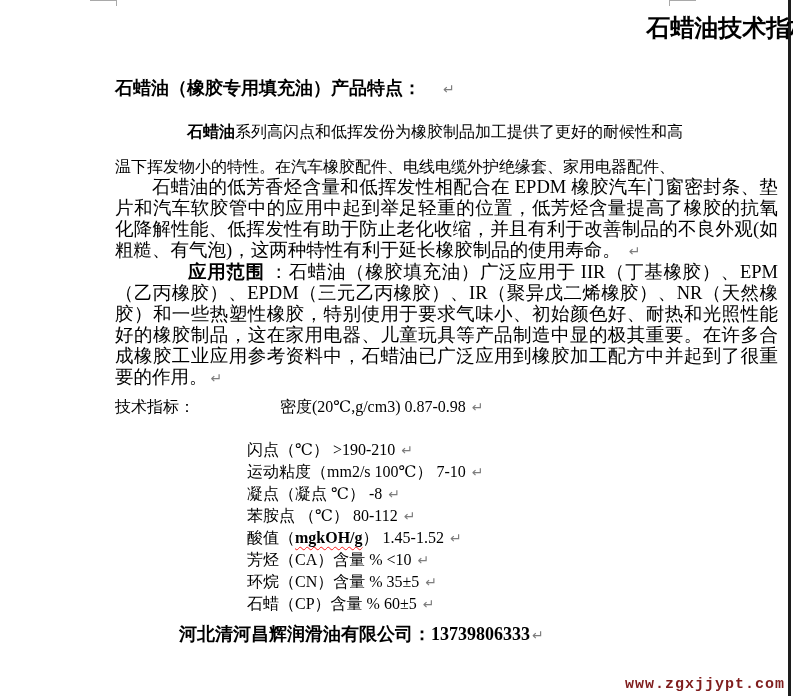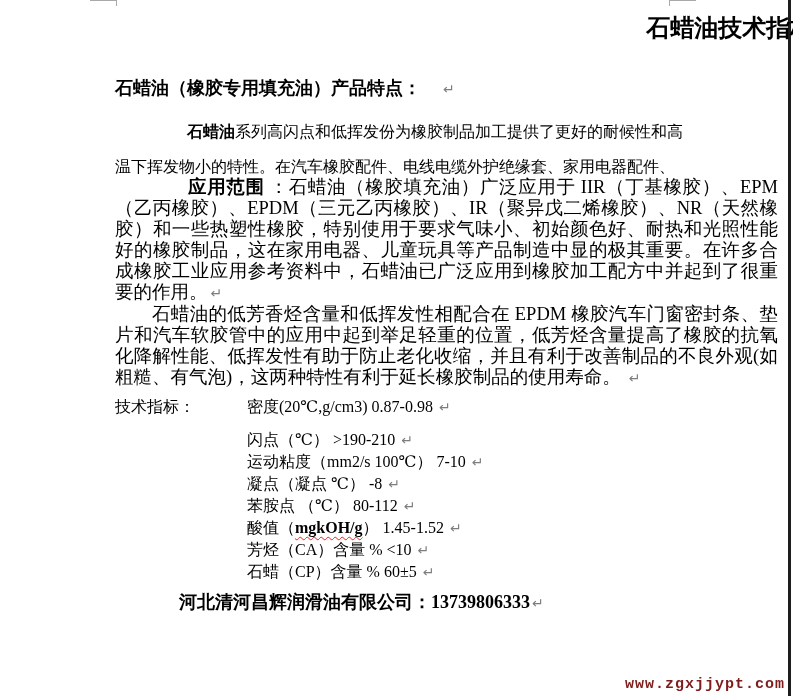--- a/index.html
+++ b/index.html
@@ -40,21 +40,21 @@
     font-size:18.5px;line-height:21px;text-align:justify;
   }
   .indent2{text-indent:37px;}
   .mk-p2{margin-left:12px;}
   .mk-p3{margin-left:8px;}
   .mk-p4{margin-left:3px;}
 
   .specs{margin-top:7px;display:flex;font-size:16px;line-height:21px;}
   .specs .label{width:132px;flex:0 0 132px;font-weight:normal;}
   .spec-row{white-space:nowrap;}
-  .spec-row.first{margin-bottom:11px;}
+  .spec-row.first{margin-bottom:21px;text-align:right;}
   .spec-row .pilcrow{margin-left:6px;}
   .misspelled{
     text-decoration:underline wavy #ff1a1a;
     text-decoration-thickness:1px;text-underline-offset:3px;
     text-decoration-skip-ink:none;
     font-weight:bold;
   }
 
   .footer{margin-top:7px;margin-left:64px;font-size:18px;font-weight:bold;line-height:24px;white-space:nowrap;}
   .footer .pilcrow{margin-left:2px;}
@@ -85,25 +85,25 @@
 
   <div class="p1">
     <div class="l1">
       <span class="b">石蜡油</span><span>系列高闪点和低挥发份为橡胶制品加工提供了更好的耐候性和高</span>
     </div>
     <div class="l2">温下挥发物小的特性。在汽车橡胶配件、电线电缆外护绝缘套、家用电器配件、</div>
   </div>
 
 
   <div class="para-large indent2">
-    <span class="b lead-gap">应用范围</span><span>：石蜡油（橡胶填充油）广泛应用于 IIR（丁基橡胶）、EPM（乙丙橡胶）、EPDM（三元乙丙橡胶）、IR（聚异戊二烯橡胶）、NR（天然橡胶）和一些热塑性橡胶，特别使用于要求气味小、初始颜色好、耐热和光照性能好的橡胶制品，这在家用电器、儿童玩具等产品制造中显的极其重要。在许多合成橡胶工业应用参考资料中，石蜡油已广泛应用到橡胶加工配方中并起到了很重要的作用。</span><span class="pilcrow mk-p4">↵</span>
+    <span>石蜡油的低芳香烃含量和低挥发性相配合在 EPDM 橡胶汽车门窗密封条、垫片和汽车软胶管中的应用中起到举足轻重的位置，低芳烃含量提高了橡胶的抗氧化降解性能、低挥发性有助于防止老化收缩，并且有利于改善制品的不良外观(如粗糙、有气泡)，这两种特性有利于延长橡胶制品的使用寿命。</span><span class="pilcrow mk-p3">↵</span>
   </div>
 
   <div class="para-large indent2">
-    <span>石蜡油的低芳香烃含量和低挥发性相配合在 EPDM 橡胶汽车门窗密封条、垫片和汽车软胶管中的应用中起到举足轻重的位置，低芳烃含量提高了橡胶的抗氧化降解性能、低挥发性有助于防止老化收缩，并且有利于改善制品的不良外观(如粗糙、有气泡)，这两种特性有利于延长橡胶制品的使用寿命。</span><span class="pilcrow mk-p3">↵</span>
+    <span class="b lead-gap">应用范围</span><span>：石蜡油（橡胶填充油）广泛应用于 IIR（丁基橡胶）、EPM（乙丙橡胶）、EPDM（三元乙丙橡胶）、IR（聚异戊二烯橡胶）、NR（天然橡胶）和一些热塑性橡胶，特别使用于要求气味小、初始颜色好、耐热和光照性能好的橡胶制品，这在家用电器、儿童玩具等产品制造中显的极其重要。在许多合成橡胶工业应用参考资料中，石蜡油已广泛应用到橡胶加工配方中并起到了很重要的作用。</span><span class="pilcrow mk-p4">↵</span>
   </div>
 
   <div class="specs">
     <div class="label">技术指标：</div>
     <div class="rows">
       <div class="spec-row first">
         <span>密度(20℃,g/cm3) 0.87-0.98</span><span class="pilcrow">↵</span>
       </div>
       <div class="spec-row">
         <span>闪点（℃） &gt;190-210</span><span class="pilcrow">↵</span>
@@ -117,20 +117,23 @@
       <div class="spec-row">
         <span>苯胺点 （℃） 80-112</span><span class="pilcrow">↵</span>
       </div>
       <div class="spec-row">
         <span>酸值（</span><span class="misspelled">mgkOH/g</span><span>） 1.45-1.52</span><span class="pilcrow">↵</span>
       </div>
       <div class="spec-row">
         <span>芳烃（CA）含量 % &lt;10</span><span class="pilcrow">↵</span>
       </div>
       <div class="spec-row">
+        <span>环烷（CN）含量 % 35±5</span><span class="pilcrow">↵</span>
+      </div>
+      <div class="spec-row">
         <span>石蜡（CP）含量 % 60±5</span><span class="pilcrow">↵</span>
       </div>
     </div>
   </div>
 
   <div class="footer">
     <span>河北清河昌辉润滑油有限公司：13739806333</span><span class="pilcrow">↵</span>
   </div>
 
 </div>

